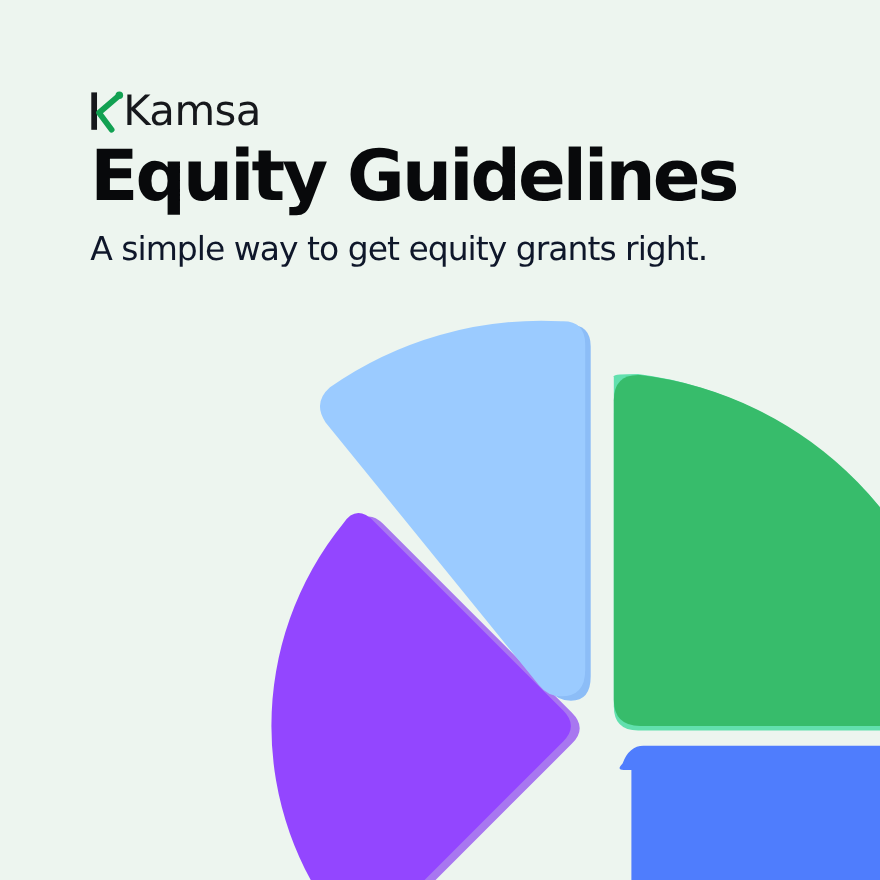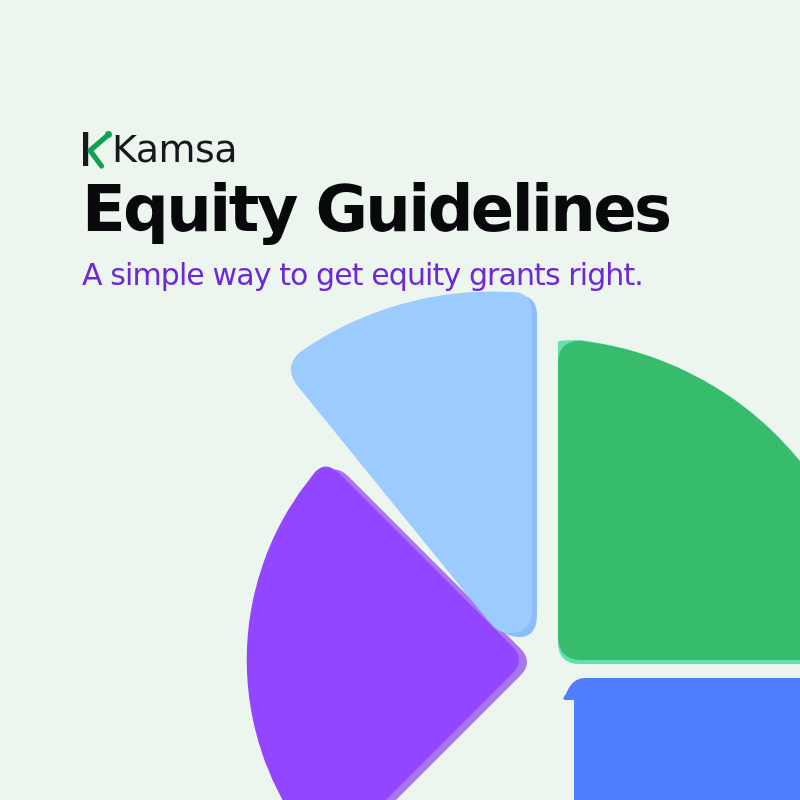--- a/index.html
+++ b/index.html
@@ -27,21 +27,20 @@
     top: 76px;
     width: 660px;
     z-index: 5;
   }
 
   #logo {
     display: flex;
     align-items: flex-end;
     height: 46px;
     margin-bottom: 6px;
-    margin-top: 48px;
   }
   #logo-mark {
     display: block;
     width: 34px;
     height: 42px;
     flex: 0 0 auto;
   }
   #logo-word {
     font-family: "DejaVu Sans", sans-serif;
     font-size: 38px;
@@ -61,21 +60,21 @@
     line-height: 1.04;
     margin: 0;
     white-space: nowrap;
   }
 
   #page-subtitle {
     font-family: "DejaVu Sans", sans-serif;
     font-size: 30px;
     font-weight: 400;
     letter-spacing: -0.9px;
-    color: #6d28d9;
+    color: #0f172a;
     line-height: 1.2;
     margin: 14px 0 0 0;
     white-space: nowrap;
   }
 
   
   #pie-chart {
     position: absolute;
     left: 0;
     top: 0;

